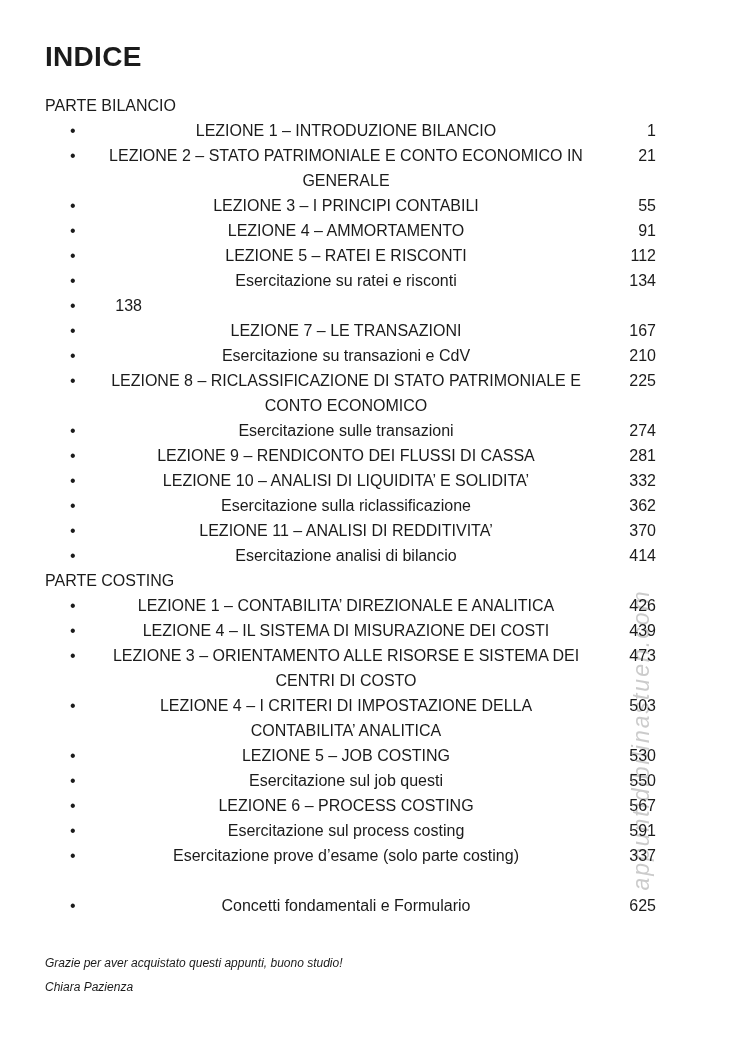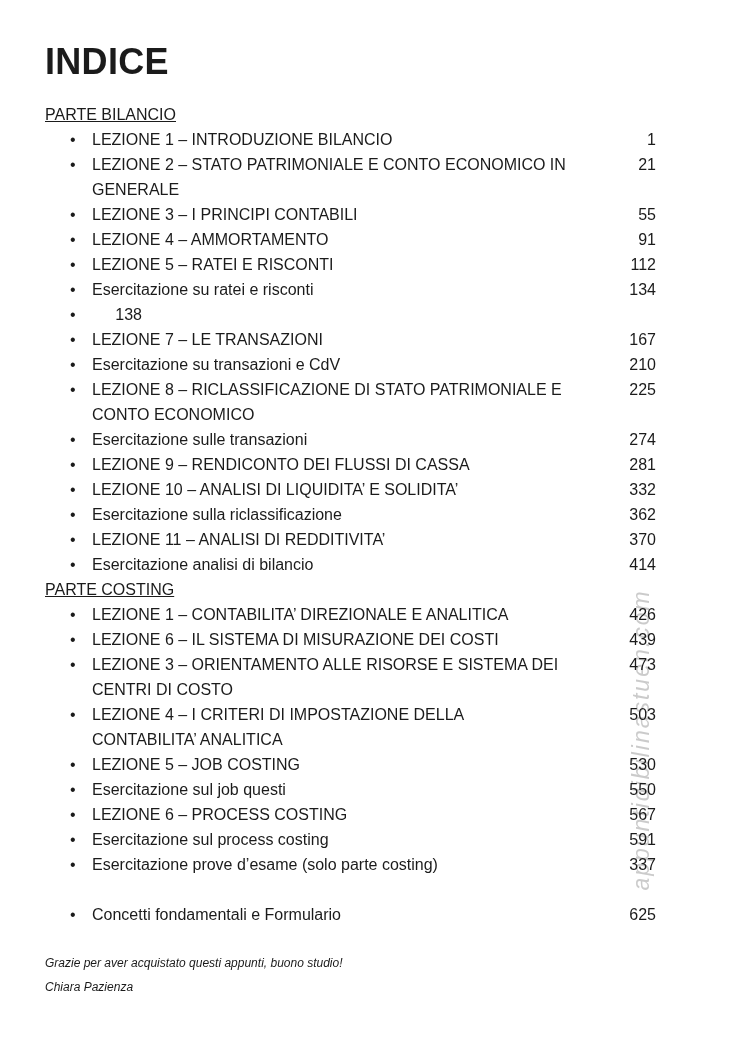--- a/index.html
+++ b/index.html
@@ -10,49 +10,49 @@
     font-family:"Liberation Sans", sans-serif;
     color:#1b1b1b;
     overflow:hidden;
   }
   .content {
     position:absolute;
     left:45px; top:42px; right:88px;
     z-index:1;
   }
   .doc-title {
-    font-size:36px;
+    font-size:28px;
     font-weight:bold;
     letter-spacing:0.3px;
     margin:0 0 20px 0;
     line-height:1.1;
   }
   .section-heading {
     display:inline-block;
-    text-decoration:underline;
     font-size:16px;
     line-height:25px;
     font-weight:normal;
   }
   .row {
     display:flex;
     align-items:flex-start;
     font-size:16px;
     line-height:25px;
   }
   .row.gap { margin-top:25px; }
   .bullet {
     margin-left:25px;
     width:22px;
     flex-shrink:0;
   }
   .txt {
     flex:1;
     white-space:pre-line;
     padding-right:6px;
+    text-align:center;
   }
   .pg {
     width:50px;
     text-align:right;
     flex-shrink:0;
   }
   .footer {
     position:absolute;
     left:45px; top:951px;
     font-style:italic;
@@ -195,21 +195,21 @@
     </div>
     <div>
   <div class="row">
     <span class="bullet">•</span>
     <span class="txt">LEZIONE 1 – CONTABILITA’ DIREZIONALE E ANALITICA</span>
     <span class="pg">426</span>
   </div>
 
   <div class="row">
     <span class="bullet">•</span>
-    <span class="txt">LEZIONE 6 – IL SISTEMA DI MISURAZIONE DEI COSTI</span>
+    <span class="txt">LEZIONE 4 – IL SISTEMA DI MISURAZIONE DEI COSTI</span>
     <span class="pg">439</span>
   </div>
 
   <div class="row">
     <span class="bullet">•</span>
     <span class="txt">LEZIONE 3 – ORIENTAMENTO ALLE RISORSE E SISTEMA DEI
 CENTRI DI COSTO</span>
     <span class="pg">473</span>
   </div>
 

